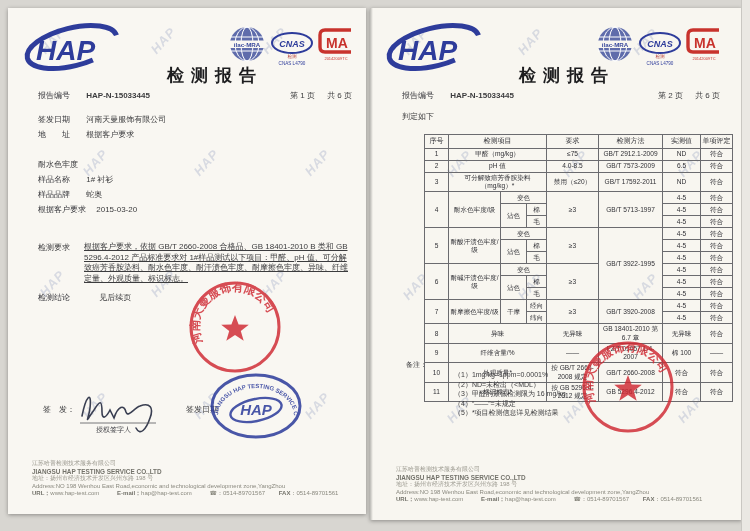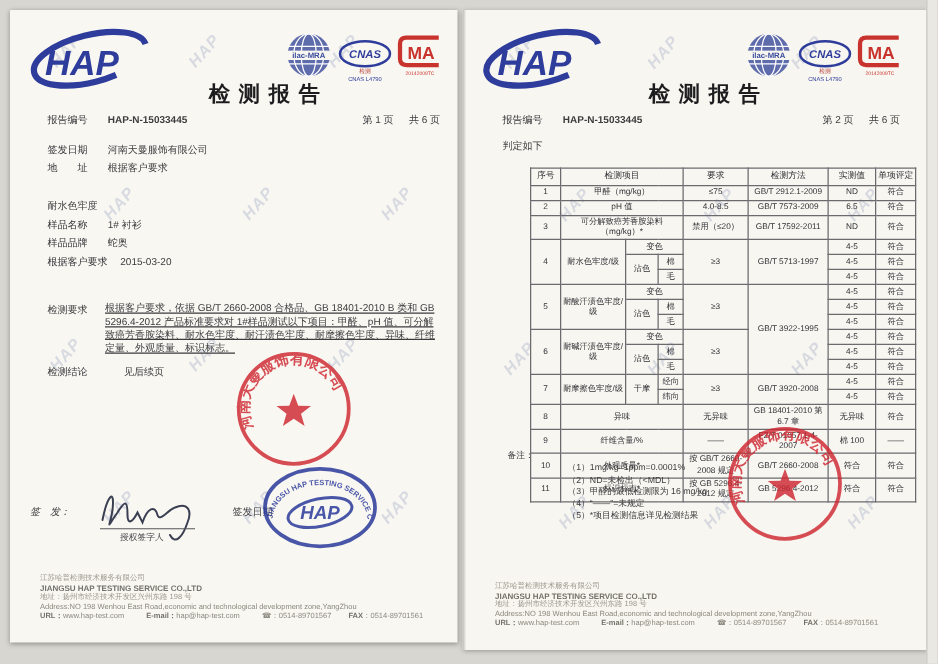--- a/index.html
+++ b/index.html
@@ -148,21 +148,21 @@
     <defs>
         <path id="arcA" d="M 16.8,66 A 36,36 0 1 1 79.2,66"></path>
       </defs>
     <circle cx="48" cy="48" r="44" fill="none" stroke="#cf2731" stroke-width="3"></circle>
     <text font-size="11.5" fill="#cf2731" font-weight="bold">
       <textPath href="#arcA" startOffset="2%">河南天曼服饰有限公司</textPath>
     </text>
     <polygon points="48,36 51.6,45.6 61.8,45.8 53.8,51.9 56.7,61.7 48,55.9 39.3,61.7 42.2,51.9 34.2,45.8 44.4,45.6" fill="#cf2731"></polygon>
   </svg>
 
-  <div class="field" style="left:16px;top:396px;font-style:italic;">签　发：</div>
+  <div class="field" style="left:35px;top:396px;">签　发：</div>
   <svg style="position:absolute;left:62px;top:370px;" width="116" height="60" viewBox="0 0 116 60">
     <path d="M12,38 C16,18 22,12 20,30 C18,44 14,46 24,32 C30,22 32,22 32,34 C32,42 36,40 40,32 L44,40 C48,28 54,26 56,34 C58,40 64,30 70,28 C80,24 84,30 80,40 C76,52 70,58 66,50" fill="none" stroke="#3a3f52" stroke-width="1.6" stroke-linecap="round"></path>
     <line x1="10" y1="45" x2="86" y2="45" stroke="#55555a" stroke-width="0.8"></line>
   </svg>
   <div class="sig-note" style="left:88px;top:416px;width:60px;border:none;">授权签字人</div>
   <div class="field" style="left:178px;top:396px;">签发日期</div>
 
   <svg class="stamp" style="left:200px;top:362px;opacity:.85;" width="96" height="72" viewBox="0 0 96 72">
     <defs>
         <path id="arcHap1" d="M 10,46 A 38,28 0 1 1 86,46"></path>

